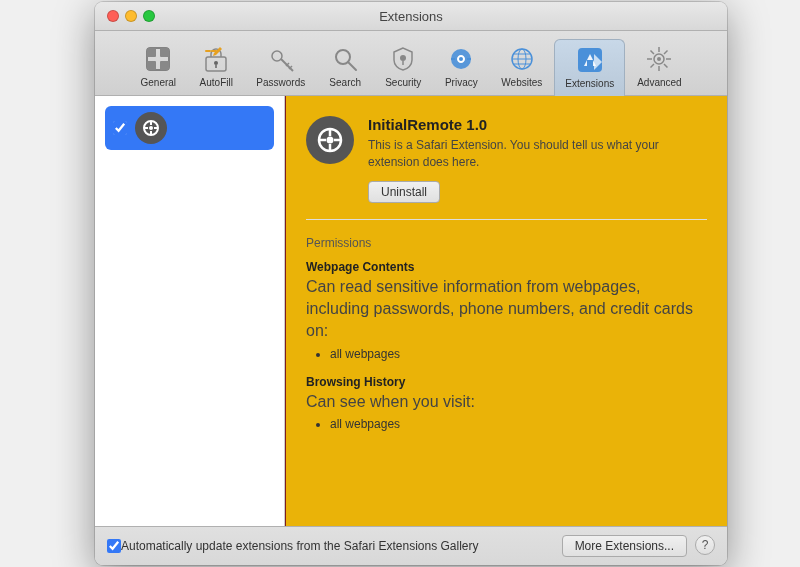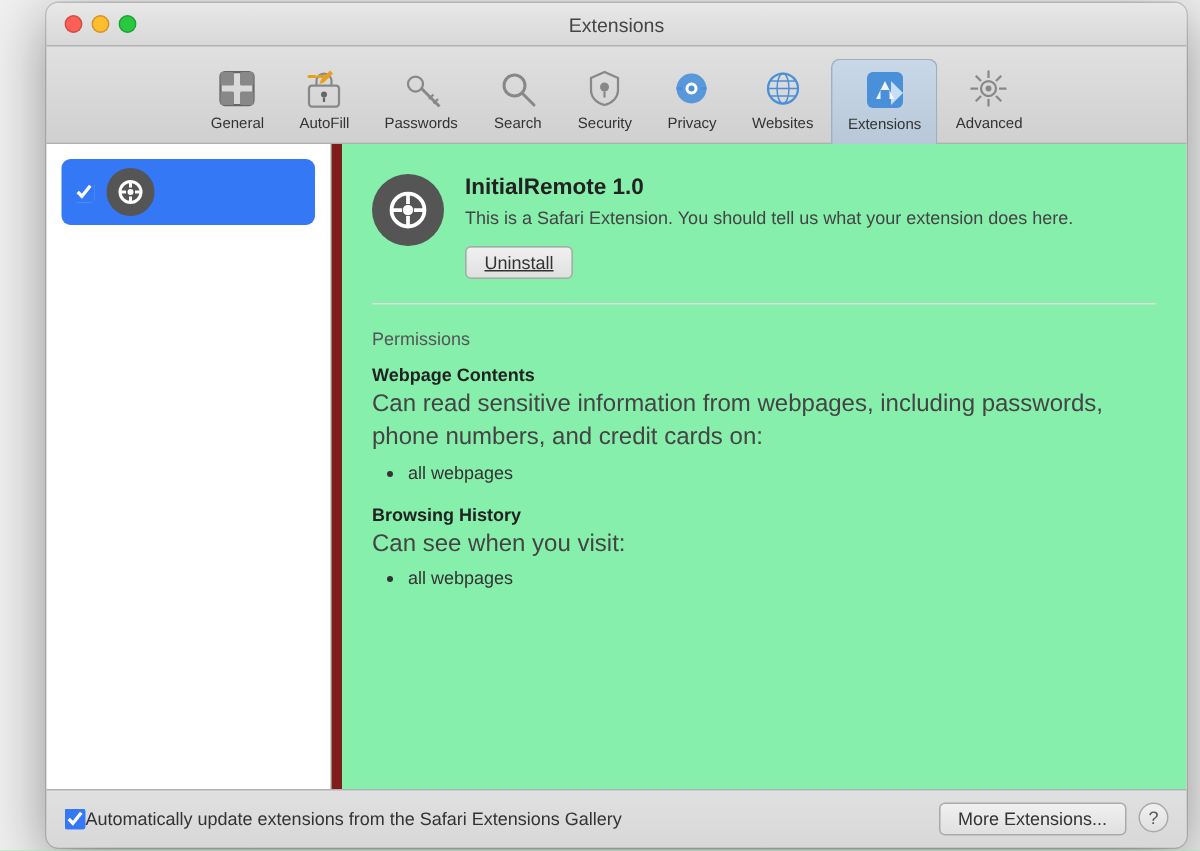--- a/index.html
+++ b/index.html
@@ -9,21 +9,21 @@
       background: #f0f0f0;
       display: flex;
       justify-content: center;
       align-items: center;
       width: 800px;
       height: 567px;
       overflow: hidden;
     }
 
     .window {
-      width: 760px;
+      width: 632px;
       background: #ececec;
       border-radius: 8px;
       box-shadow: 0 10px 40px rgba(0,0,0,0.4), 0 0 0 1px rgba(0,0,0,0.15);
       overflow: hidden;
       margin-left: 22px;
     }
 
     
     .title-bar {
       background: linear-gradient(to bottom, #e8e8e8, #d8d8d8);
@@ -133,22 +133,22 @@
       align-items: center;
       justify-content: center;
       color: white;
       font-size: 16px;
     }
 
     
     .detail {
       flex: 1;
       padding: 20px;
-      background: #86efac;
-      border-left: 7px solid #7f1d1d;
+      background: #eab308;
+      border-left: 1px solid #7f1d1d;
     }
     .extension-header {
       display: flex;
       align-items: flex-start;
       gap: 14px;
       padding-bottom: 16px;
       border-bottom: 1px solid #ddd;
       margin-bottom: 16px;
     }
     .ext-icon {
@@ -176,21 +176,20 @@
       margin-bottom: 10px;
     }
     .uninstall-btn {
       padding: 3px 12px;
       background: linear-gradient(to bottom, #f0f0f0, #e0e0e0);
       border: 1px solid #aaa;
       border-radius: 4px;
       font-size: 12px;
       color: #333;
       cursor: pointer;
-      text-decoration: underline;
     }
 
     .permissions-section h3 {
       font-size: 12px;
       font-weight: 400;
       color: #555;
       margin-bottom: 10px;
     }
     .permission-group {
       margin-bottom: 14px;

